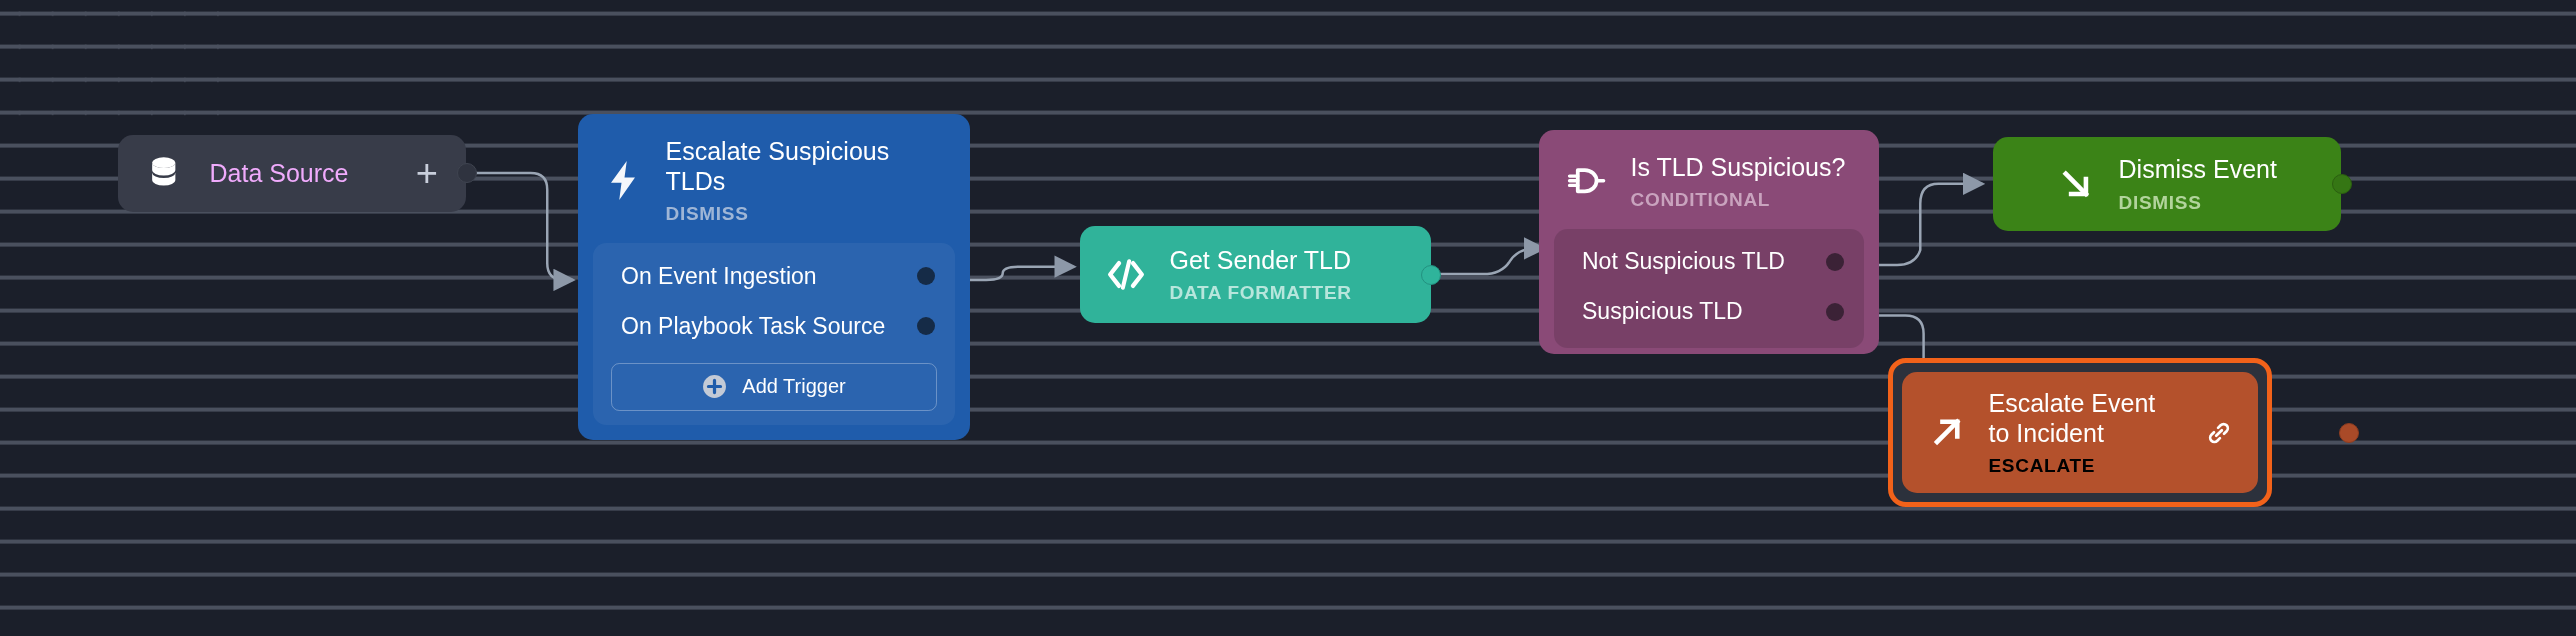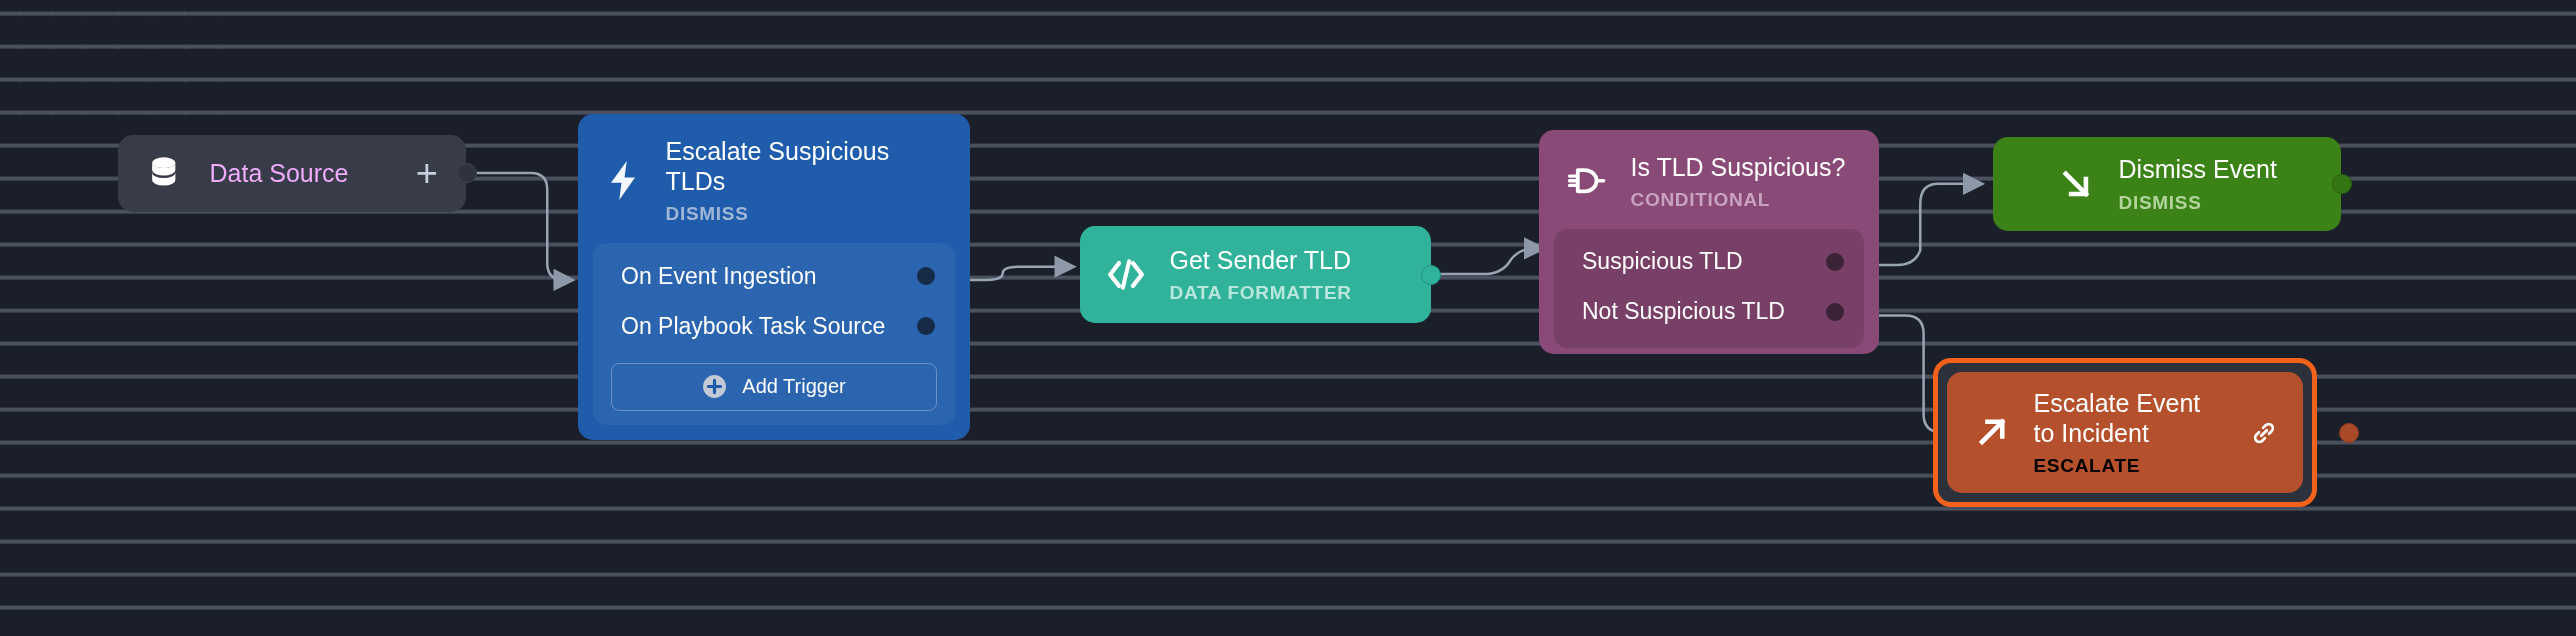--- a/index.html
+++ b/index.html
@@ -305,25 +305,25 @@
             <path d="M26 13 h6" stroke="#ffffff" stroke-width="2.8" stroke-linecap="round"></path>
           </svg>
         </span>
         <span class="wf-text">
           <span class="wf-title">Is TLD Suspicious?</span>
           <span class="wf-sub">CONDITIONAL</span>
         </span>
       </div>
       <div class="ports">
         <div class="port-row">
+          <span class="port-label">Not Suspicious TLD</span>
+          <span class="port-dot"></span>
+        </div>
+        <div class="port-row">
           <span class="port-label">Suspicious TLD</span>
-          <span class="port-dot"></span>
-        </div>
-        <div class="port-row">
-          <span class="port-label">Not Suspicious TLD</span>
           <span class="port-dot"></span>
         </div>
       </div>
     </div>
   </div>
 
   <div class="node" style="left:1993px; top:137px; width:348px; height:94px;">
     <div class="wf-card n-green">
       <div class="wf-head compact">
         <span class="wf-icon">
@@ -334,21 +334,21 @@
         </span>
         <span class="wf-text">
           <span class="wf-title">Dismiss Event</span>
           <span class="wf-sub">DISMISS</span>
         </span>
       </div>
     </div>
   </div>
   <div class="edge-port" style="left:2332px; top:174px; background:#357614; border:1.7px solid #2b5f10;"></div>
 
-  <div class="node" style="left:1933px; top:358px; width:384px; height:149px;">
+  <div class="node" style="left:1888px; top:358px; width:384px; height:149px;">
     <div class="n-selected-wrap">
       <div class="wf-card n-orange">
         <div class="wf-head compact">
           <span class="wf-icon">
             <svg width="35" height="35" viewBox="0 0 26 26">
               <path d="M6 20 L21 5" stroke="#ffffff" stroke-width="3.4" stroke-linecap="square"></path>
               <path d="M10 5 L21 5 L21 16" stroke="#ffffff" stroke-width="3.4" fill="none" stroke-linecap="square" stroke-linejoin="miter"></path>
             </svg>
           </span>
           <span class="wf-text">

